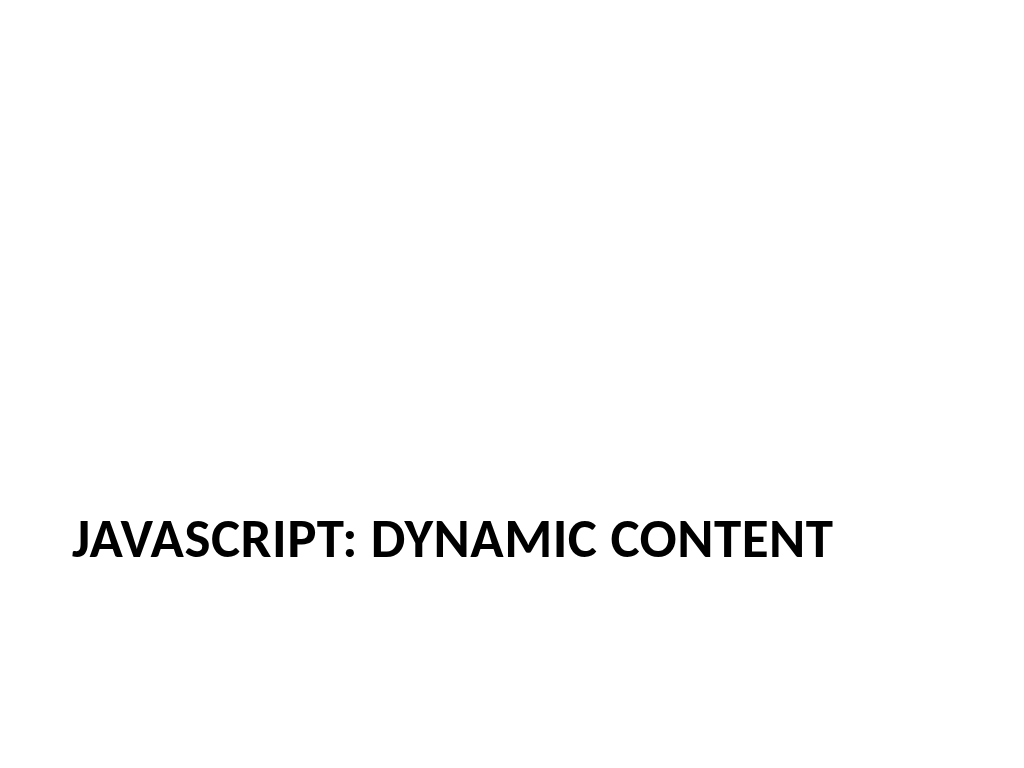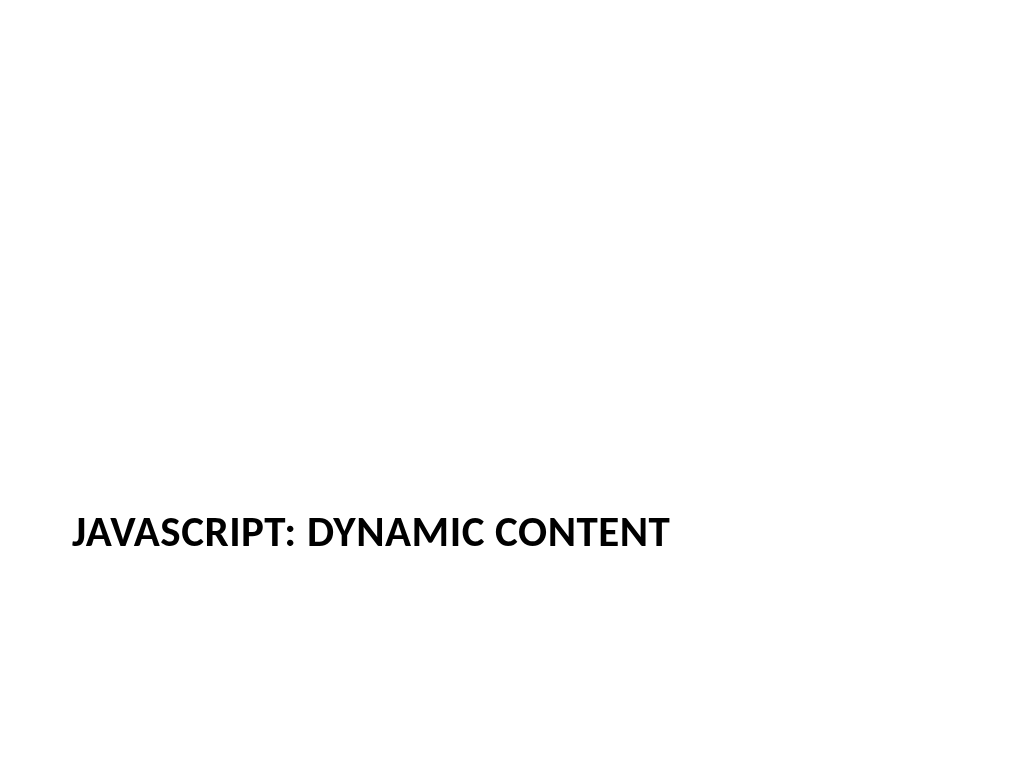--- a/index.html
+++ b/index.html
@@ -12,21 +12,21 @@
       height: 768px;
       background: #ffffff;
       font-family: Calibri, 'Segoe UI', Arial, sans-serif;
       position: relative;
       overflow: hidden;
     }
     .slide-title {
       position: absolute;
       left: 72px;
       top: 505px;
-      font-size: 43px;
+      font-size: 55px;
       font-weight: 700;
       color: #000000;
       letter-spacing: 0.5px;
       text-transform: uppercase;
     }
   </style>
 </head>
 <body>
 
 <div class="slide-title">JAVASCRIPT: DYNAMIC CONTENT</div>

